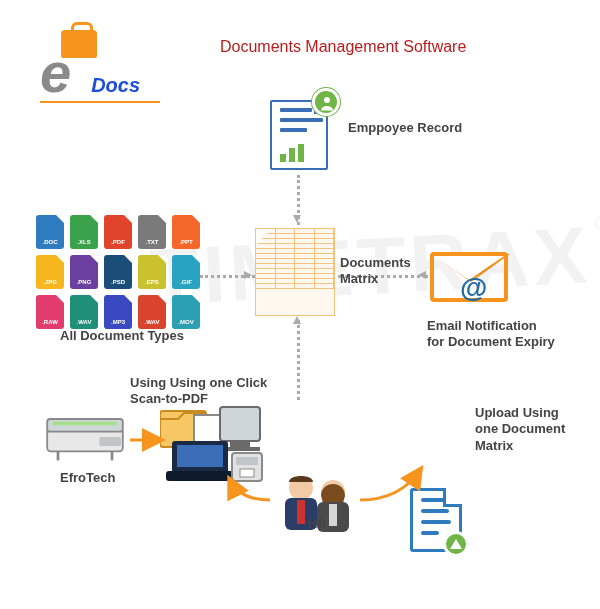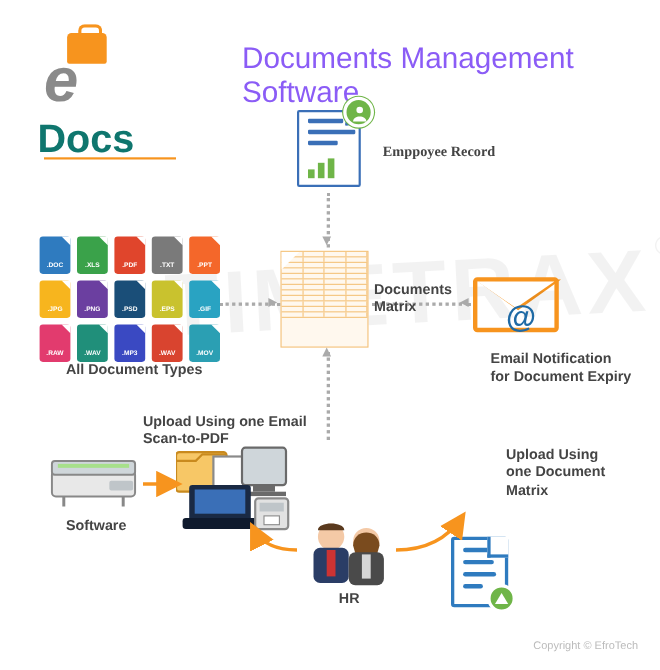--- a/index.html
+++ b/index.html
@@ -19,24 +19,24 @@
   .logo { left: 40px; top: 30px; width: 120px; }
   .logo .e { font-size: 56px; font-style: italic; font-weight: bold; color: #8a8a8a; display:inline-block; }
   .logo .bag {
     display:inline-block; width:36px; height:28px; background:#f7941e;
     border-radius:4px 4px 2px 2px; position:relative; vertical-align: 34px; margin-left:-10px;
   }
   .logo .bag:before {
     content:""; position:absolute; top:-8px; left:10px; width:16px; height:10px;
     border:3px solid #f7941e; border-bottom:none; border-radius:6px 6px 0 0;
   }
-  .logo .docs { font-size:36px; font-weight:bold; color:#0f766e; margin-left:-6px; }
+  .logo .docs { font-size:20px; font-weight:bold; color:#1d4ed8; font-style:italic; margin-left:-6px; }
   .logo .underline { height:2px; background:#f7941e; width:120px; margin-top:-4px; }
 
-  .title { left: 220px; top: 38px; font-size: 27px; color:#8b5cf6; font-weight: 500; }
+  .title { left: 220px; top: 38px; font-size: 16px; color:#b91c1c; font-weight: 500; }
 
   
   .watermark {
     left: 150px; top: 220px; font-size: 80px; font-weight: bold; color: rgba(0,0,0,0.05);
     transform: rotate(-3deg); letter-spacing: 4px; pointer-events:none;
   }
   .watermark sup { font-size: 24px; vertical-align: 50px; margin-left:6px; }
 
   .credits { right: 20px; bottom: 14px; font-size: 10px; color:#bbb; text-align:right; line-height:1.4; }
 
@@ -123,21 +123,21 @@
       <div style="height:14px"></div>
       <div style="height:18px"></div>
     </div>
 </div>
 <div class="abs emp-badge">
   <svg viewBox="0 0 24 24">
       <circle cx="12" cy="8" r="4" fill="#fff"></circle>
       <path d="M4 22c0-4 4-6 8-6s8 2 8 6" fill="#fff"></path>
     </svg>
 </div>
-<div class="abs label" style="left:348px; top:130px;font-family:Liberation Serif, serif;">Emppoyee Record</div>
+<div class="abs label" style="left:348px; top:120px;">Emppoyee Record</div>
 
 <div class="abs ftgrid">
     <div class="ft" style="background: rgb(47, 123, 191);">.DOC</div>
     <div class="ft" style="background: rgb(58, 162, 74);">.XLS</div>
     <div class="ft" style="background: rgb(224, 69, 44);">.PDF</div>
     <div class="ft" style="background: rgb(122, 122, 122);">.TXT</div>
     <div class="ft" style="background: rgb(244, 103, 42);">.PPT</div>
     <div class="ft" style="background: rgb(247, 181, 30);">.JPG</div>
     <div class="ft" style="background: rgb(107, 63, 160);">.PNG</div>
     <div class="ft" style="background: rgb(26, 78, 120);">.PSD</div>
@@ -225,35 +225,35 @@
       <span></span>
     </div>
 </div>
 <div class="abs label" style="left:340px; top:255px; width:80px;">Documents Matrix</div>
 
 <div class="abs envelope">
   <div class="body">
       <span class="at">@</span>
     </div>
 </div>
-<div class="abs label" style="left:446px; top:318px; width:130px;">Email Notification for Document Expiry</div>
+<div class="abs label" style="left:427px; top:318px; width:130px;">Email Notification for Document Expiry</div>
 
 <div class="abs scanner">
   <svg viewBox="0 0 100 70">
     <rect x="8" y="30" width="84" height="26" rx="4" fill="#e8e8e8" stroke="#888" stroke-width="2"></rect>
     <rect x="8" y="20" width="84" height="14" rx="3" fill="#cfd6da" stroke="#888" stroke-width="2"></rect>
     <rect x="14" y="23" width="72" height="4" fill="#a7e08a"></rect>
     <rect x="66" y="40" width="24" height="10" rx="2" fill="#bfc5c9"></rect>
     <line x1="20" y1="56" x2="20" y2="66" stroke="#888" stroke-width="3"></line>
     <line x1="80" y1="56" x2="80" y2="66" stroke="#888" stroke-width="3"></line>
   </svg>
 </div>
-<div class="abs label" style="left:60px; top:470px;">Software</div>
-
-<div class="abs label" style="left:130px; top:375px; width:150px;">Upload Using one Email Scan-to-PDF</div>
+<div class="abs label" style="left:60px; top:470px;">EfroTech</div>
+
+<div class="abs label" style="left:130px; top:375px; width:150px;">Using Using one Click Scan-to-PDF</div>
 
 <div class="abs devices">
   <svg viewBox="0 0 120 80">
     <rect x="0" y="6" width="46" height="36" rx="3" fill="#f7c766" stroke="#c98a1e" stroke-width="2"></rect>
     <path d="M0 14 L18 14 L24 8 L46 8" fill="none" stroke="#c98a1e" stroke-width="2"></path>
     <rect x="34" y="10" width="28" height="34" fill="#fff" stroke="#8a8a8a" stroke-width="2"></rect>
     <rect x="60" y="2" width="40" height="34" rx="3" fill="#cfd6da" stroke="#6a6a6a" stroke-width="2"></rect>
     <rect x="70" y="36" width="20" height="6" fill="#6a6a6a"></rect>
     <rect x="60" y="42" width="40" height="4" fill="#6a6a6a"></rect>
     <rect x="12" y="36" width="56" height="34" rx="3" fill="#1a2a44"></rect>
@@ -270,43 +270,42 @@
     <circle cx="26" cy="18" r="12" fill="#f4c9a6"></circle>
     <path d="M14 12c0-8 24-8 24 0" fill="#5a3a1e"></path>
     <rect x="10" y="28" width="32" height="32" rx="6" fill="#2a3d66"></rect>
     <rect x="22" y="30" width="8" height="24" fill="#c33"></rect>
     <circle cx="58" cy="22" r="12" fill="#f4c9a6"></circle>
     <path d="M46 26c0-16 24-16 24 0 l-4 14 h-16z" fill="#7a4b1e"></path>
     <rect x="42" y="32" width="32" height="30" rx="6" fill="#4a4a4a"></rect>
     <rect x="54" y="34" width="8" height="22" fill="#d6d6d6"></rect>
   </svg>
 </div>
-<div class="abs label" style="left:308px; top:536px;">HR</div>
+<div class="abs label" style="left:308px; top:516px;">HR</div>
 
 <div class="abs uploaddoc">
   <div class="l"></div>
     <div class="l" style="width:60%"></div>
     <div class="l"></div>
     <div class="l" style="width:40%"></div>
   <div class="circle"></div>
 </div>
-<div class="abs label" style="left:460px; top:405px; width:110px;">Upload Using one Document Matrix</div>
+<div class="abs label" style="left:475px; top:405px; width:110px;">Upload Using one Document Matrix</div>
 
 <svg class="abs curves">
   <defs>
     <marker id="ah" markerWidth="8" markerHeight="8" refX="6" refY="4" orient="auto">
       <path d="M0,0 L8,4 L0,8 z" fill="#f7941e"></path>
     </marker>
   </defs>
   <path d="M130 440 Q150 440 160 440" stroke="#f7941e" stroke-width="3" fill="none" marker-end="url(#ah)"></path>
   <path d="M270 500 Q240 500 230 480" stroke="#f7941e" stroke-width="3" fill="none" marker-end="url(#ah)"></path>
   <path d="M360 500 Q400 500 420 470" stroke="#f7941e" stroke-width="3" fill="none" marker-end="url(#ah)"></path>
   <path d="M300 400 Q300 415 300 400" stroke="none"></path>
 
   <path d="M297 223 l-4 -8 h8 z" fill="#aaa"></path>
   <path d="M252 275 l-8 -4 v8 z" fill="#aaa"></path>
   <path d="M426 275 l8 -4 v8 z" fill="#aaa" transform="translate(-8 0)"></path>
   <path d="M297 322 l-4 8 h8 z" fill="#aaa" transform="translate(0 -6)"></path>
 </svg>
 
 <div class="abs credits">
-  <div>Copyright © EfroTech</div>
 </div>
 
 </body></html>

